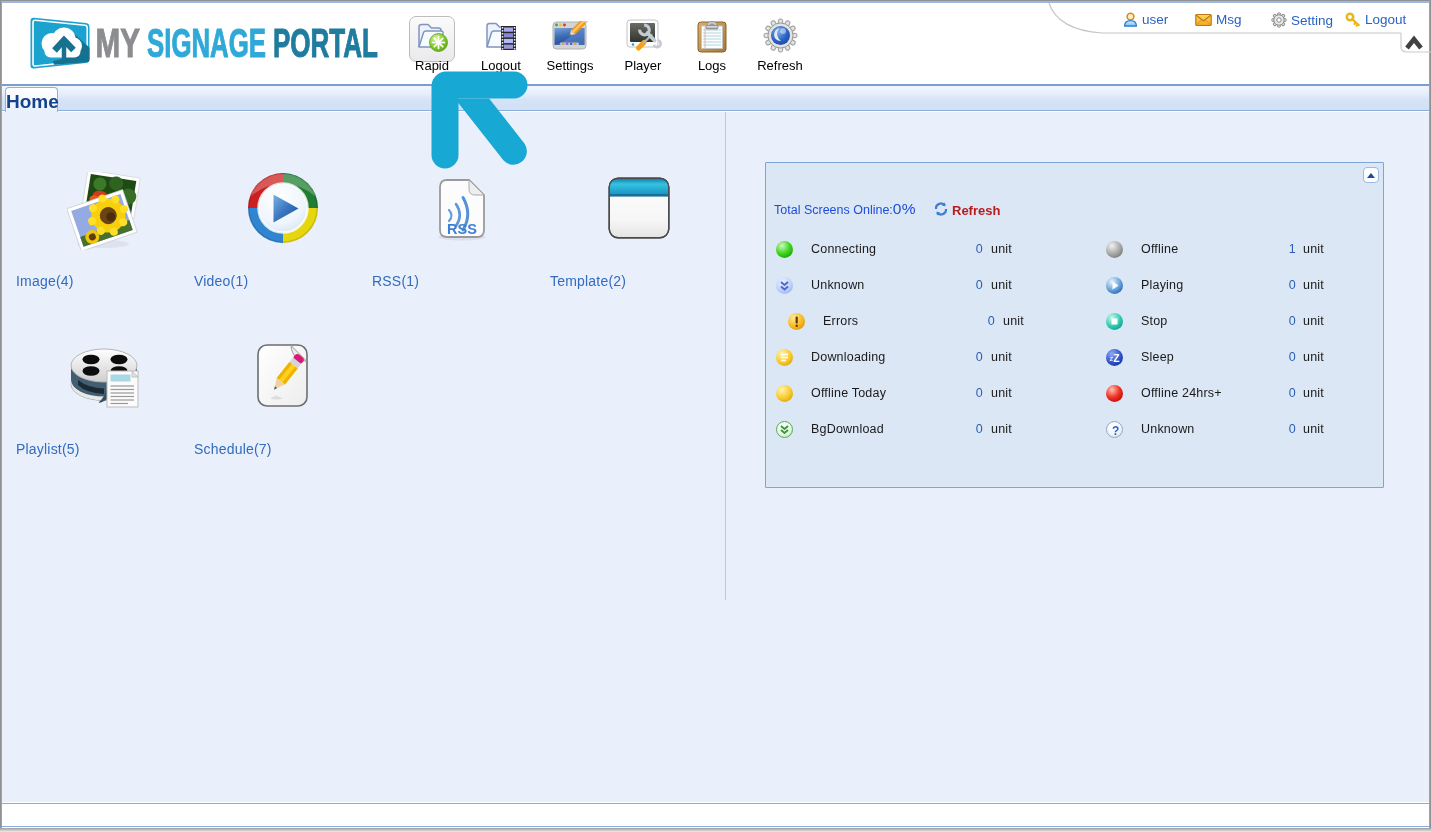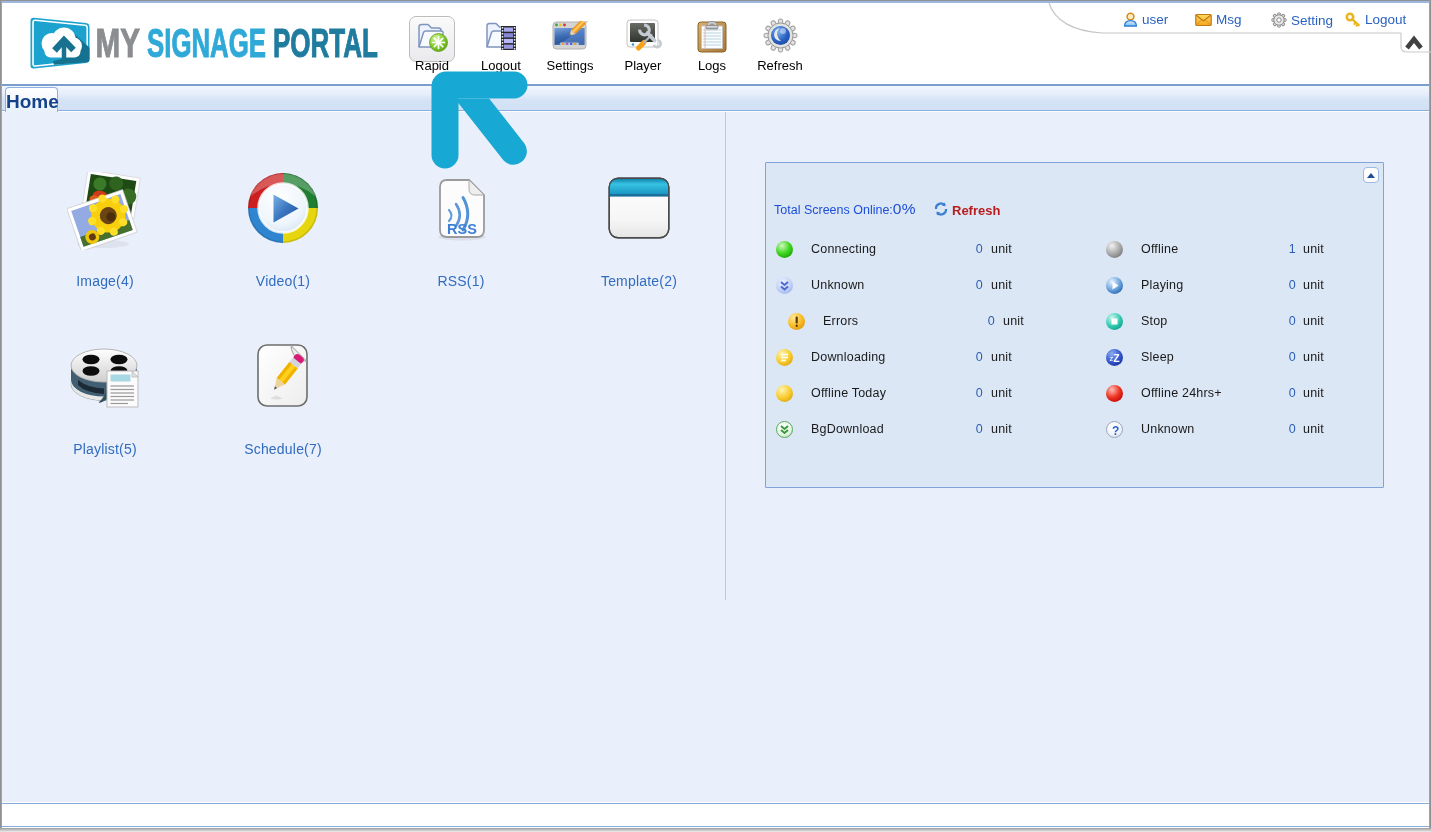--- a/index.html
+++ b/index.html
@@ -54,21 +54,21 @@
 .b-yel   { background:radial-gradient(circle at 35% 28%, #fff4b0, #f8cc30 50%, #dca408 85%); }
 .b-red   { background:radial-gradient(circle at 35% 28%, #ffc0b8, #ee3826 45%, #c60606 82%); }
 .b-navy  { background:radial-gradient(circle at 35% 28%, #90aef2, #3558cc 50%, #172e9a 85%); }
 .b-org   { background:radial-gradient(circle at 35% 28%, #ffe898, #f8bc24 50%, #e0940a 85%); }
 .b-teal  { background:radial-gradient(circle at 35% 28%, #c8f8ec, #30c8b0 52%, #0a9a88 85%); }
 .b-play  { background:radial-gradient(circle at 35% 28%, #e8f4ff, #5e9ad8 55%, #1e5aa0 88%); }
 .b-upd   { background:radial-gradient(circle at 40% 30%, #eef3ff, #bfcef6 55%, #93abe8 90%); }
 .b-bgd   { background:radial-gradient(circle at 40% 30%, #ffffff, #e8f8e8 55%, #b8e0b8 90%); border:1px solid #58a858; }
 .b-unk   { background:radial-gradient(circle at 40% 30%, #ffffff, #f0f4fa 60%, #c8d4e4 95%); border:1px solid #9aa8bc; }
 
-.glabel { position:absolute; width:178px; text-align:center; font-size:14px; letter-spacing:0.2px; color:#316cc0; }
+.glabel { position:absolute; width:178px; text-align:left; font-size:14px; letter-spacing:0.2px; color:#316cc0; }
 </style>
 </head>
 <body>
 <div id="edge"></div>
 <div id="blueframe"></div>
 <div id="hdrline"></div>
 <div id="tabstrip"></div>
 <div id="hometab">Home</div>
 <div id="content"></div>
 <div id="divider"></div>

